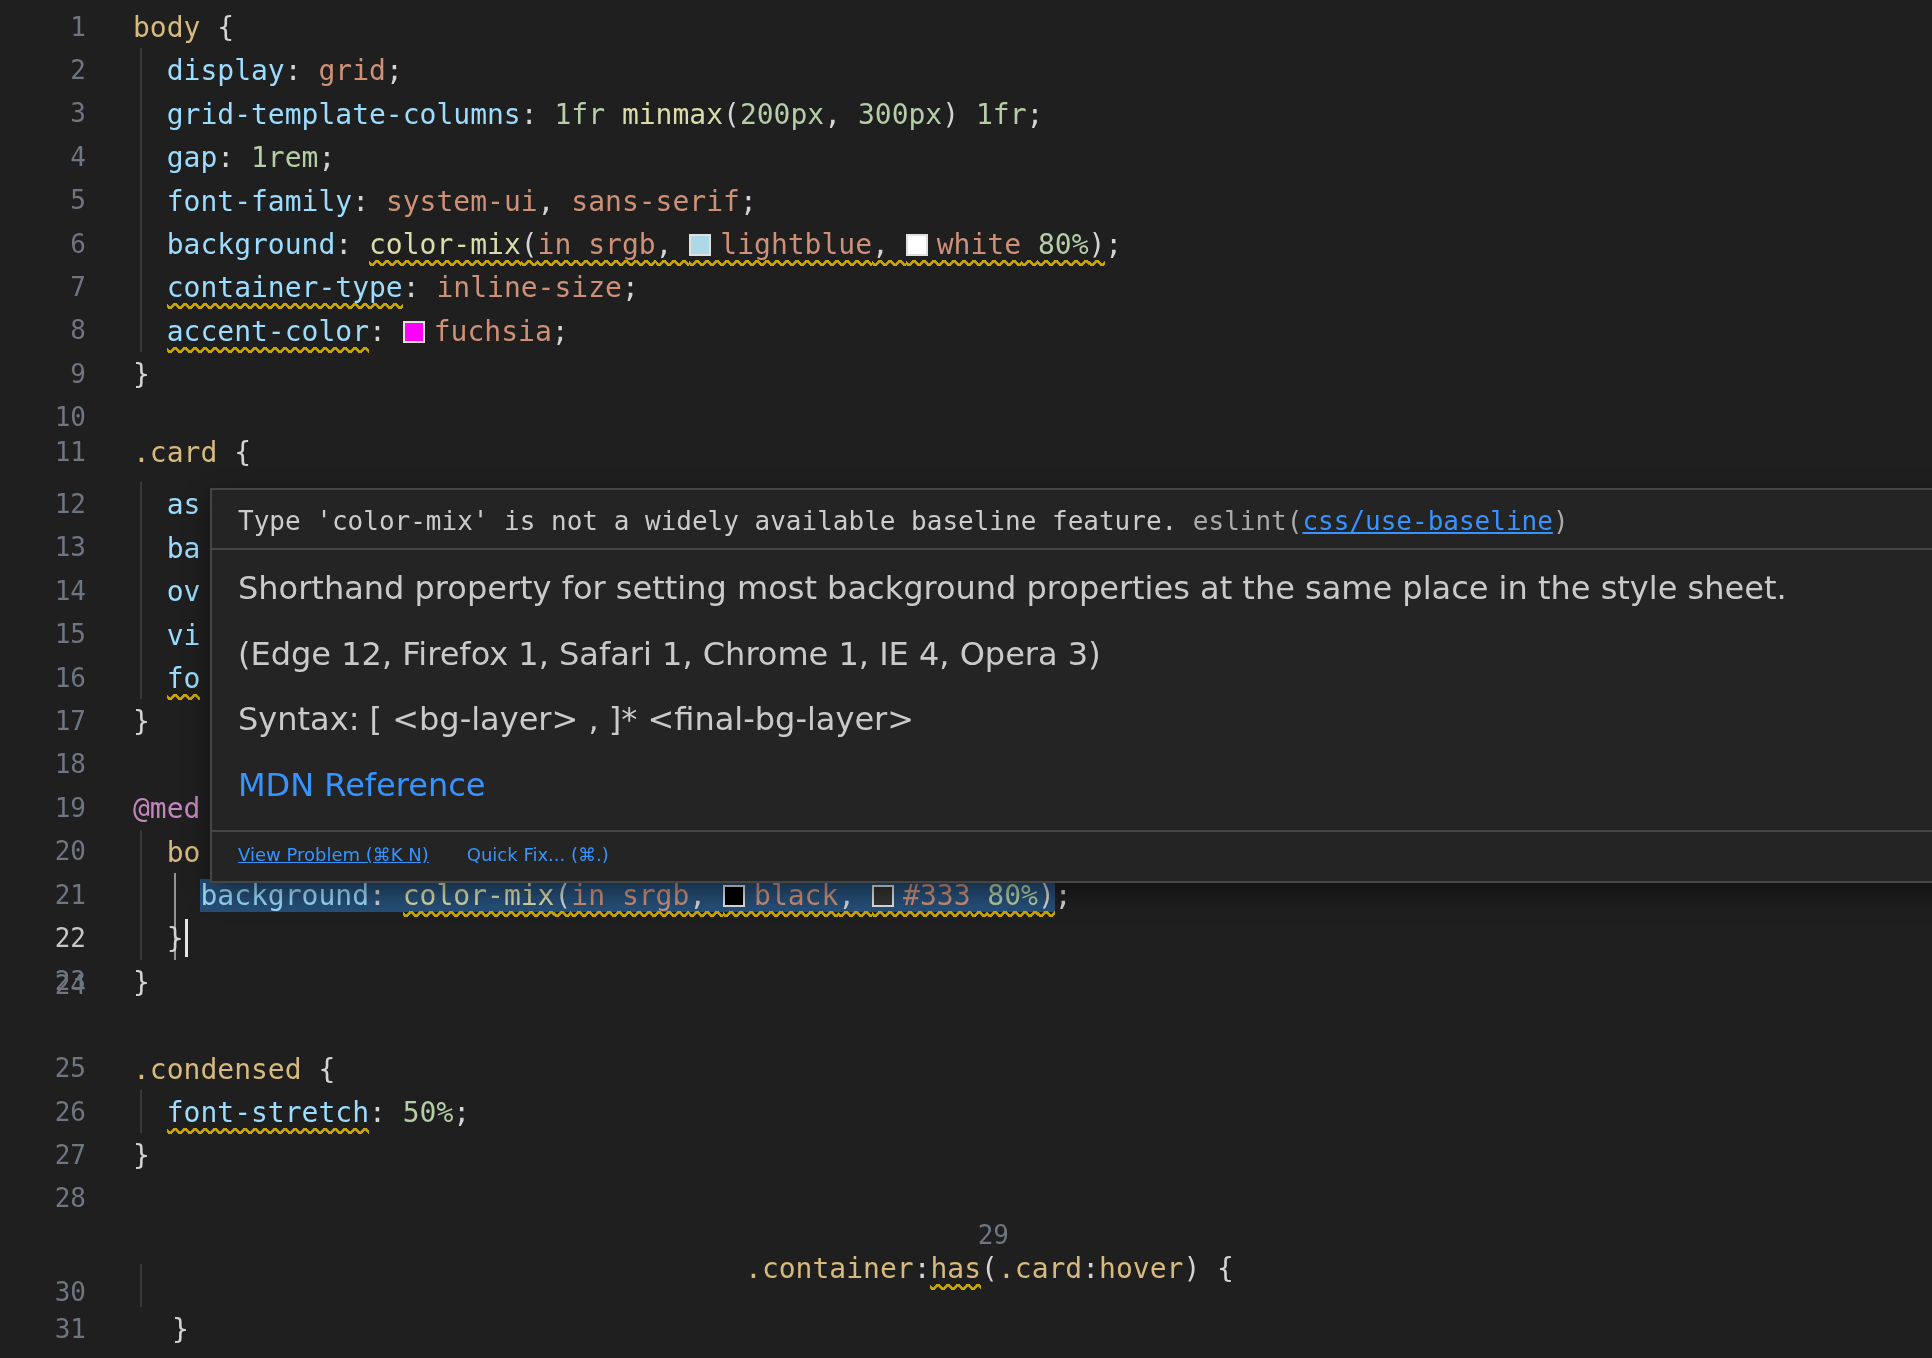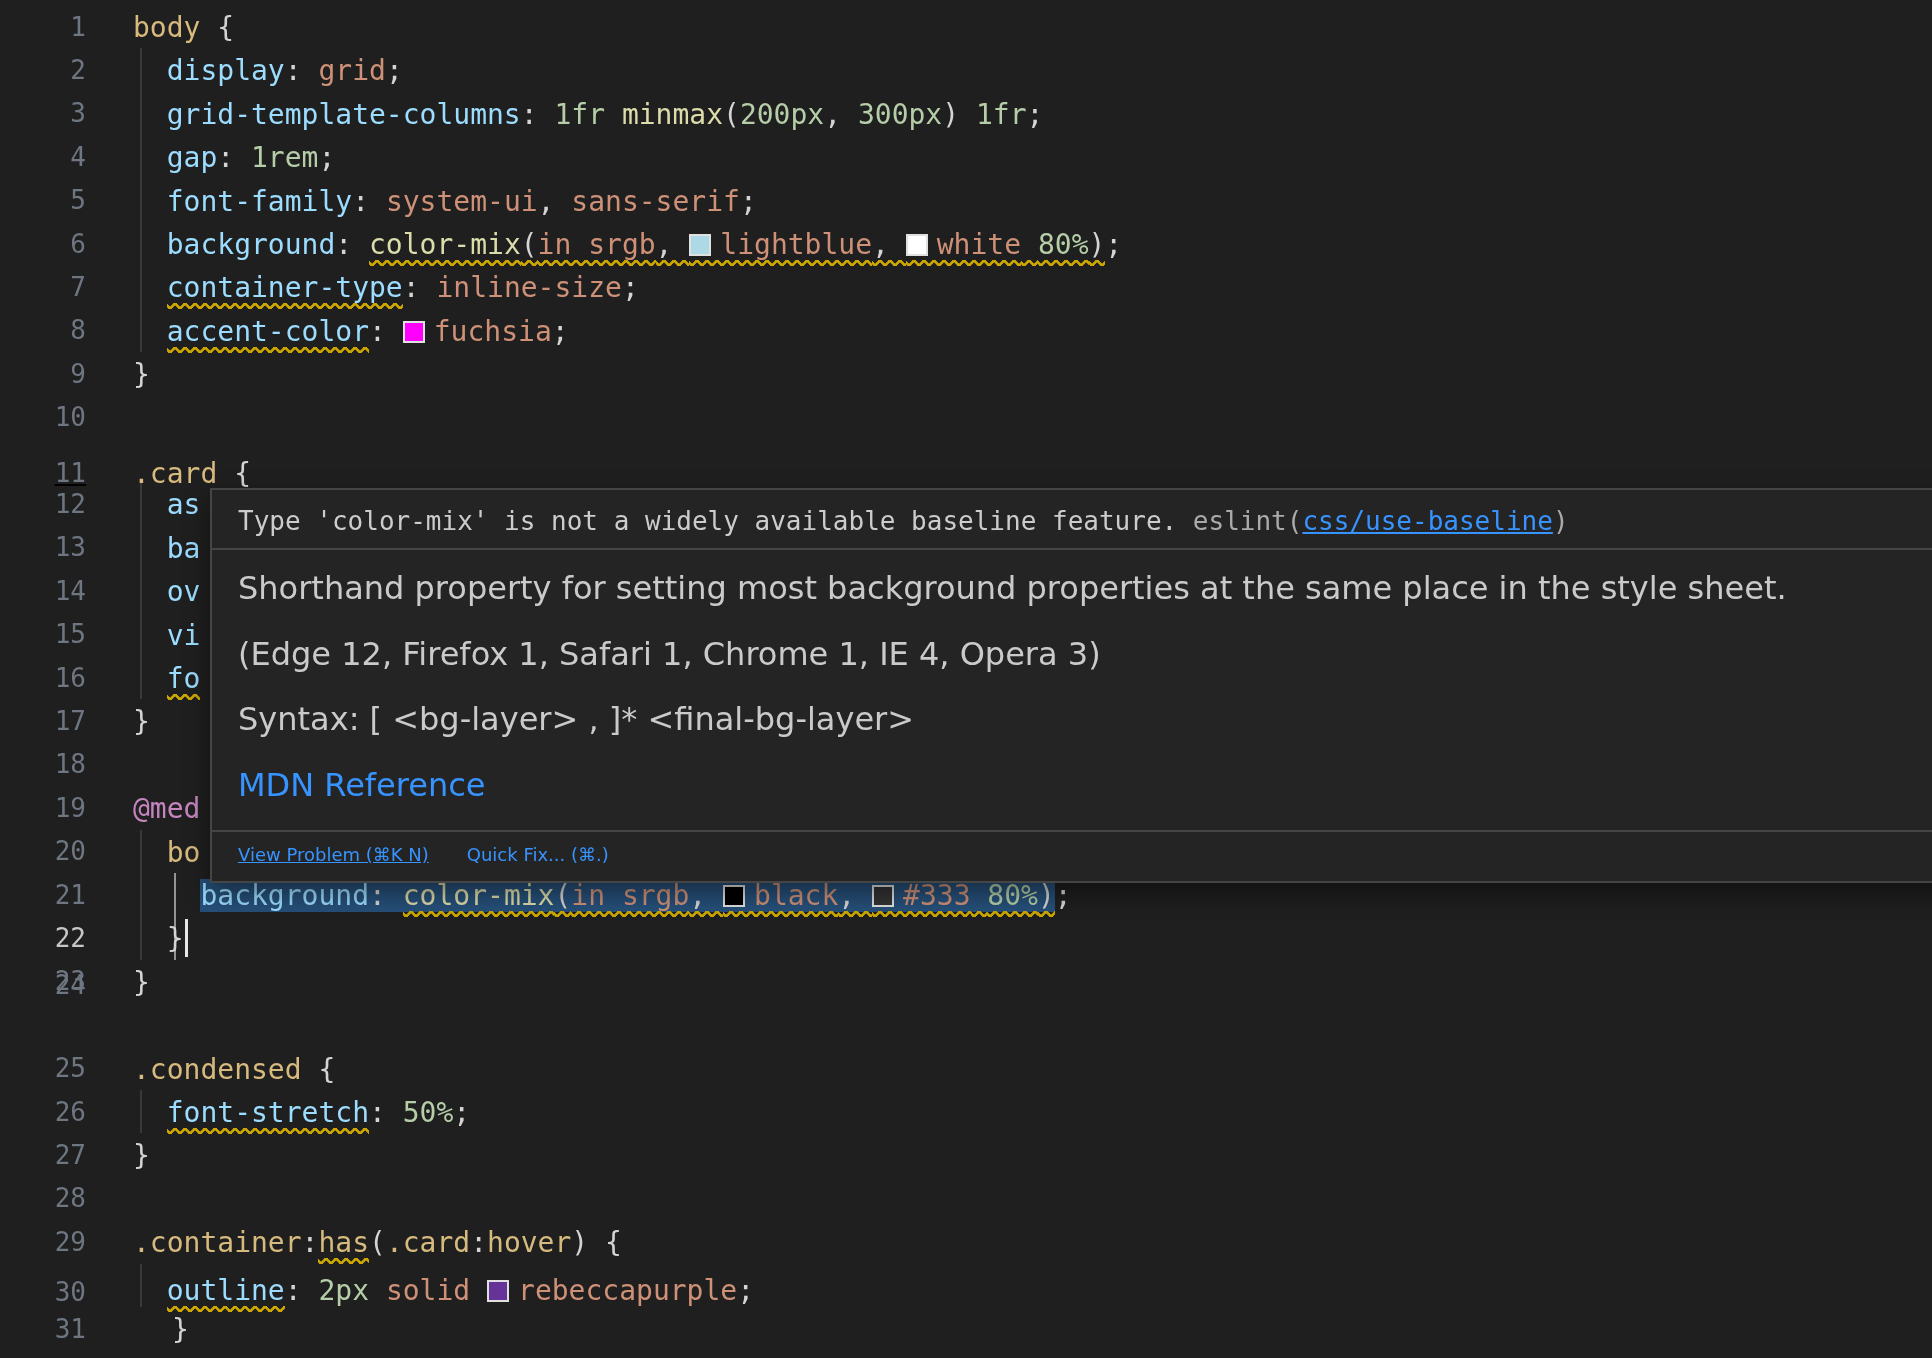--- a/index.html
+++ b/index.html
@@ -87,21 +87,21 @@
         <div class="code"><span class="pln">  </span><span class="prop sq">accent-color</span><span class="punc">: </span><span class="val"><i class="swatch" style="background: rgb(255, 0, 255);"></i>fuchsia</span><span class="punc">;</span></div>
       </div>
       <div class="row" style="top: 352.2px;">
         <div class="gut">9</div>
         <div class="code"><span class="punc">}</span></div>
       </div>
       <div class="row" style="top: 395.6px;">
         <div class="gut">10</div>
         <div class="code"></div>
       </div>
-      <div class="row" style="top: 451px; text-decoration: underline;">
+      <div class="row" style="top: 430px;">
         <div class="gut">11</div>
         <div class="code"><span class="sel">.card</span><span class="punc"> {</span></div>
       </div>
       <div class="row" style="top: 482.4px;">
         <div class="gut">12</div>
         <div class="code"><span class="pln">  </span><span class="prop">as</span></div>
       </div>
       <div class="row" style="top: 525.8px;">
         <div class="gut">13</div>
         <div class="code"><span class="pln">  </span><span class="prop">ba</span></div>
@@ -159,27 +159,26 @@
         <div class="code"><span class="pln">  </span><span class="prop sq">font-stretch</span><span class="punc">: </span><span class="num">50%</span><span class="punc">;</span></div>
       </div>
       <div class="row" style="top: 1133.4px;">
         <div class="gut">27</div>
         <div class="code"><span class="punc">}</span></div>
       </div>
       <div class="row" style="top: 1176.8px;">
         <div class="gut">28</div>
         <div class="code"></div>
       </div>
-      <div class="row" style="top: 1220.2px;">
+      <div class="row" style="top: 1220.2px; flex-direction: column;">
         <div class="gut">29</div>
         <div class="code"><span class="sel">.container</span><span class="punc">:</span><span class="sel sq">has</span><span class="punc">(</span><span class="sel">.card</span><span class="punc">:</span><span class="sel">hover</span><span class="punc">)</span><span class="punc"> {</span></div>
       </div>
       <div class="row" style="top: 1263.6px; align-items: flex-end;">
         <div class="gut">30</div>
-        <div class="code"><span class="pln">  </span><span class="prop sq">outline</span><span class="punc">: </span><span class="num">2px</span><span class="pln"> </span><span class="val">solid</span><span class="pln"> </span><span class="val"><i class="swatch" style="background: rgb(102, 51, 153);"></i>rebeccapurple</span><span class="punc">;</span></div>
       </div>
       <div class="row" style="top: 1307px; gap: 39px;">
         <div class="gut">31</div>
         <div class="code"><span class="punc">}</span></div>
       </div>
     </div>
 
   <div class="tooltip">
     <div class="diag">
       <span>Type 'color-mix' is not a widely available baseline feature.</span><span class="dim"> eslint(</span><a class="link u">css/use-baseline</a><span class="dim">)</span>

